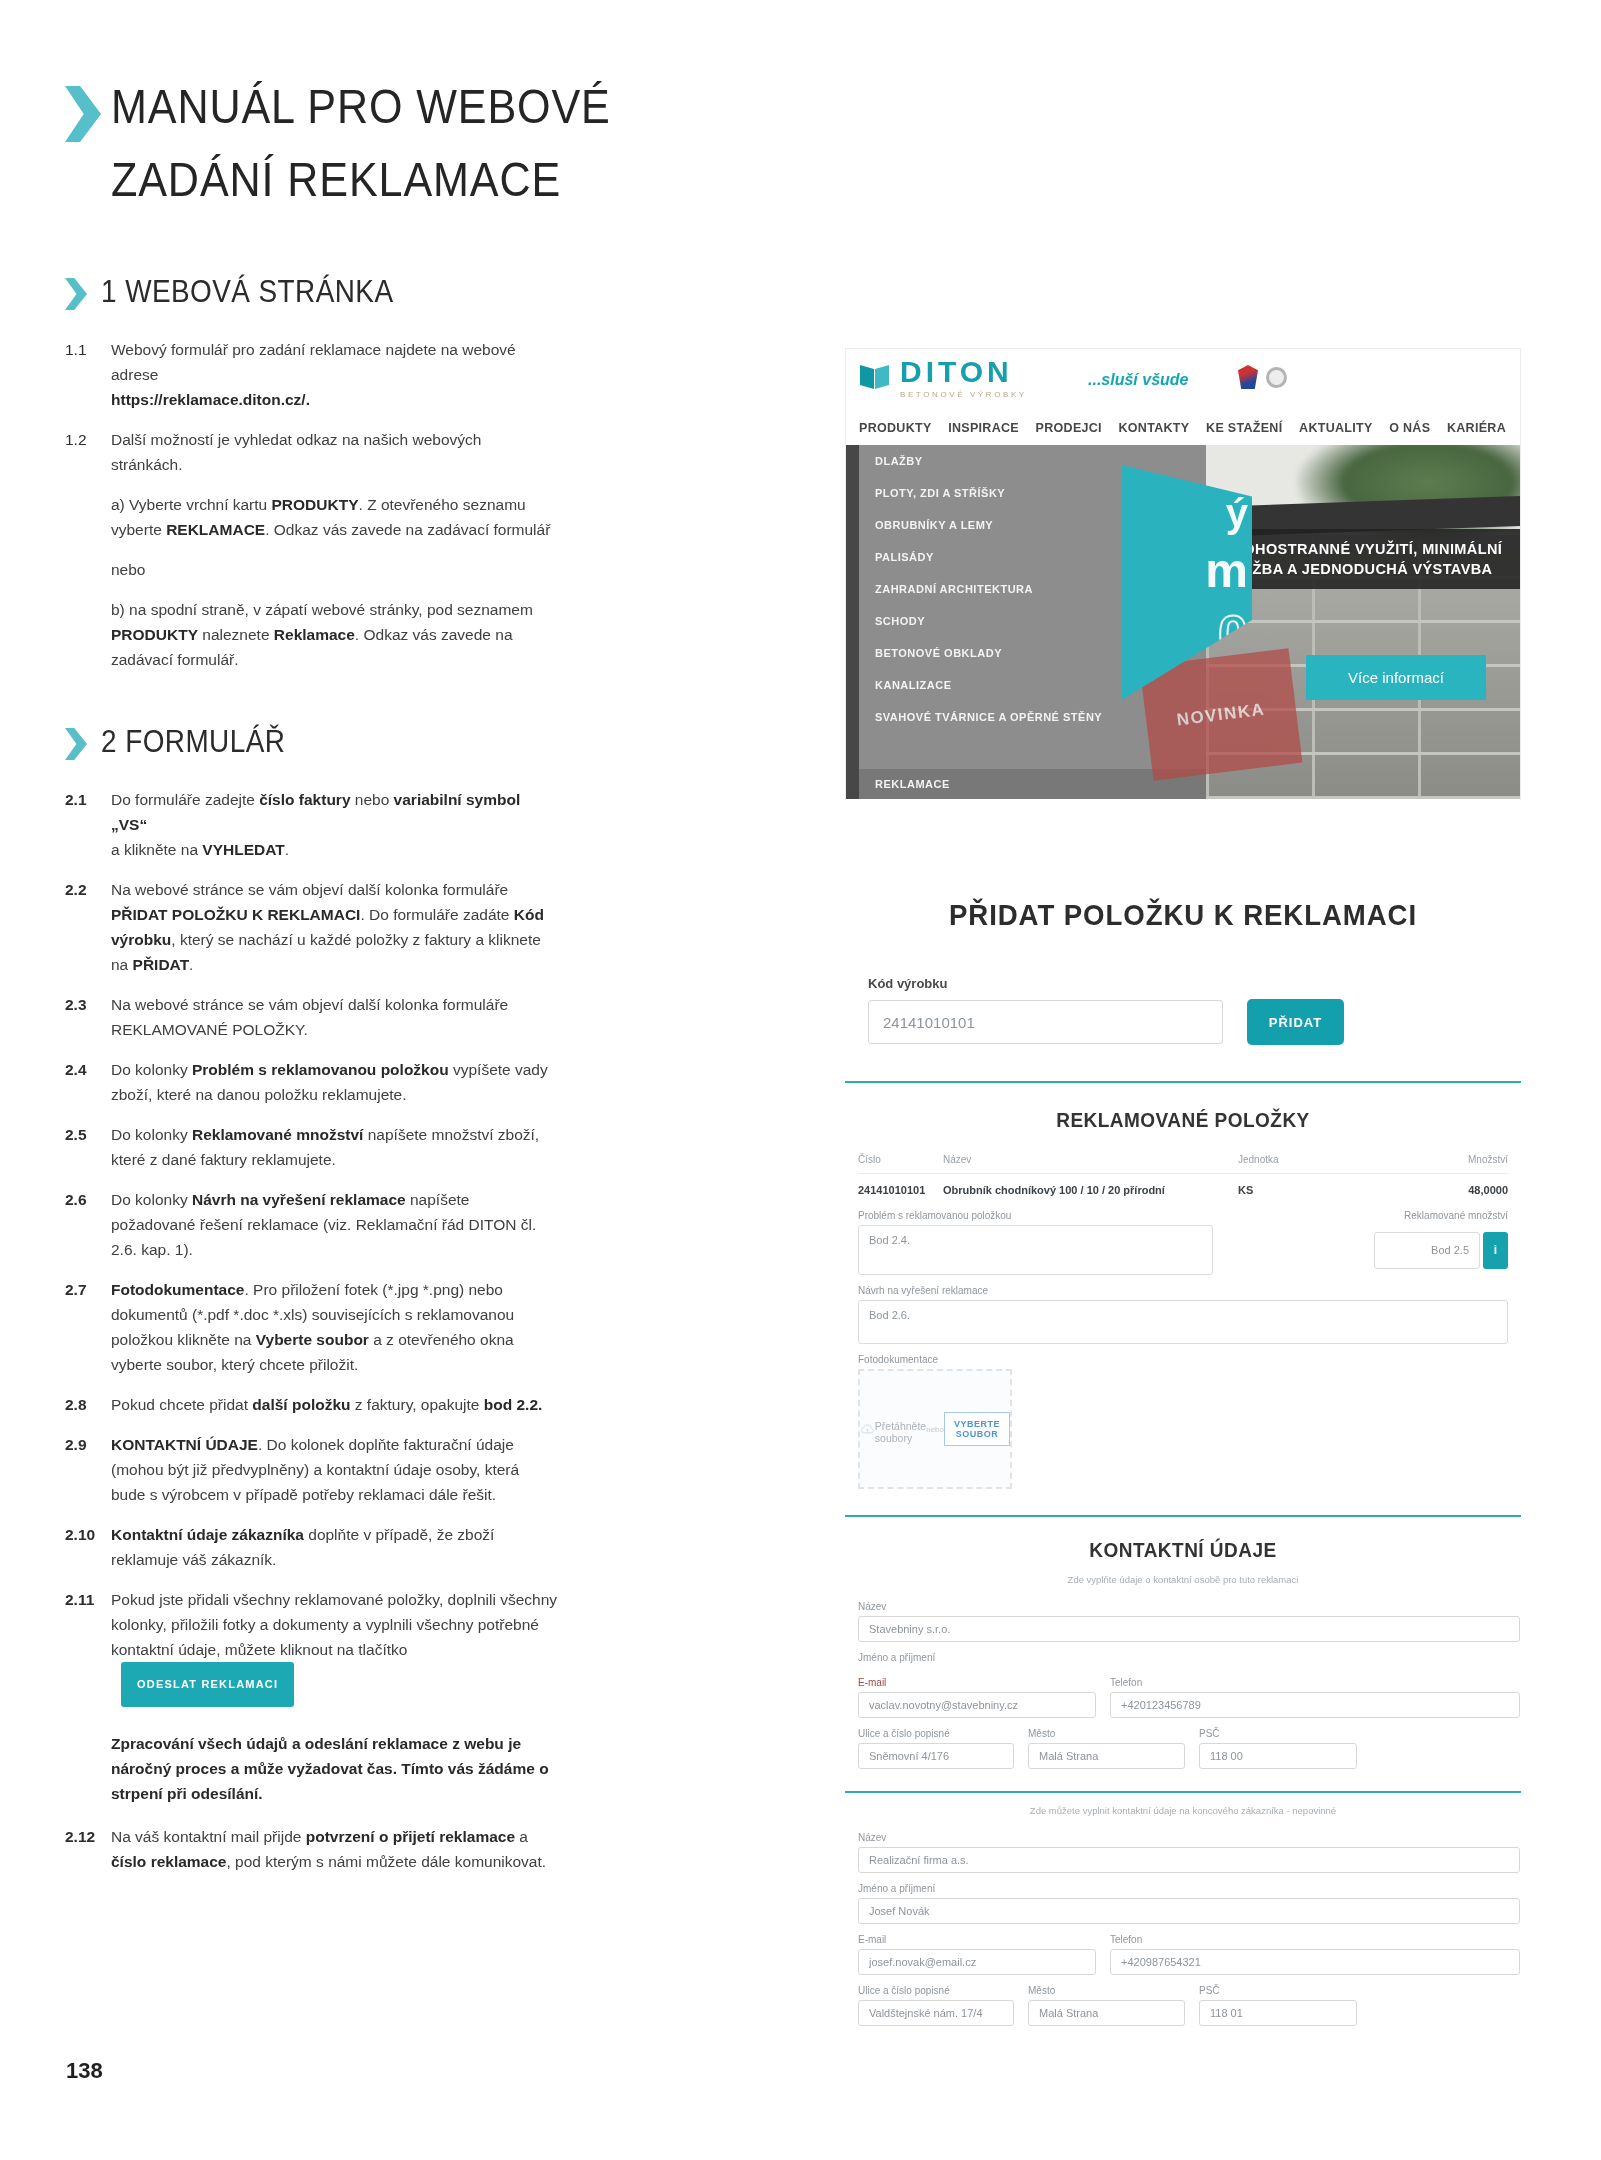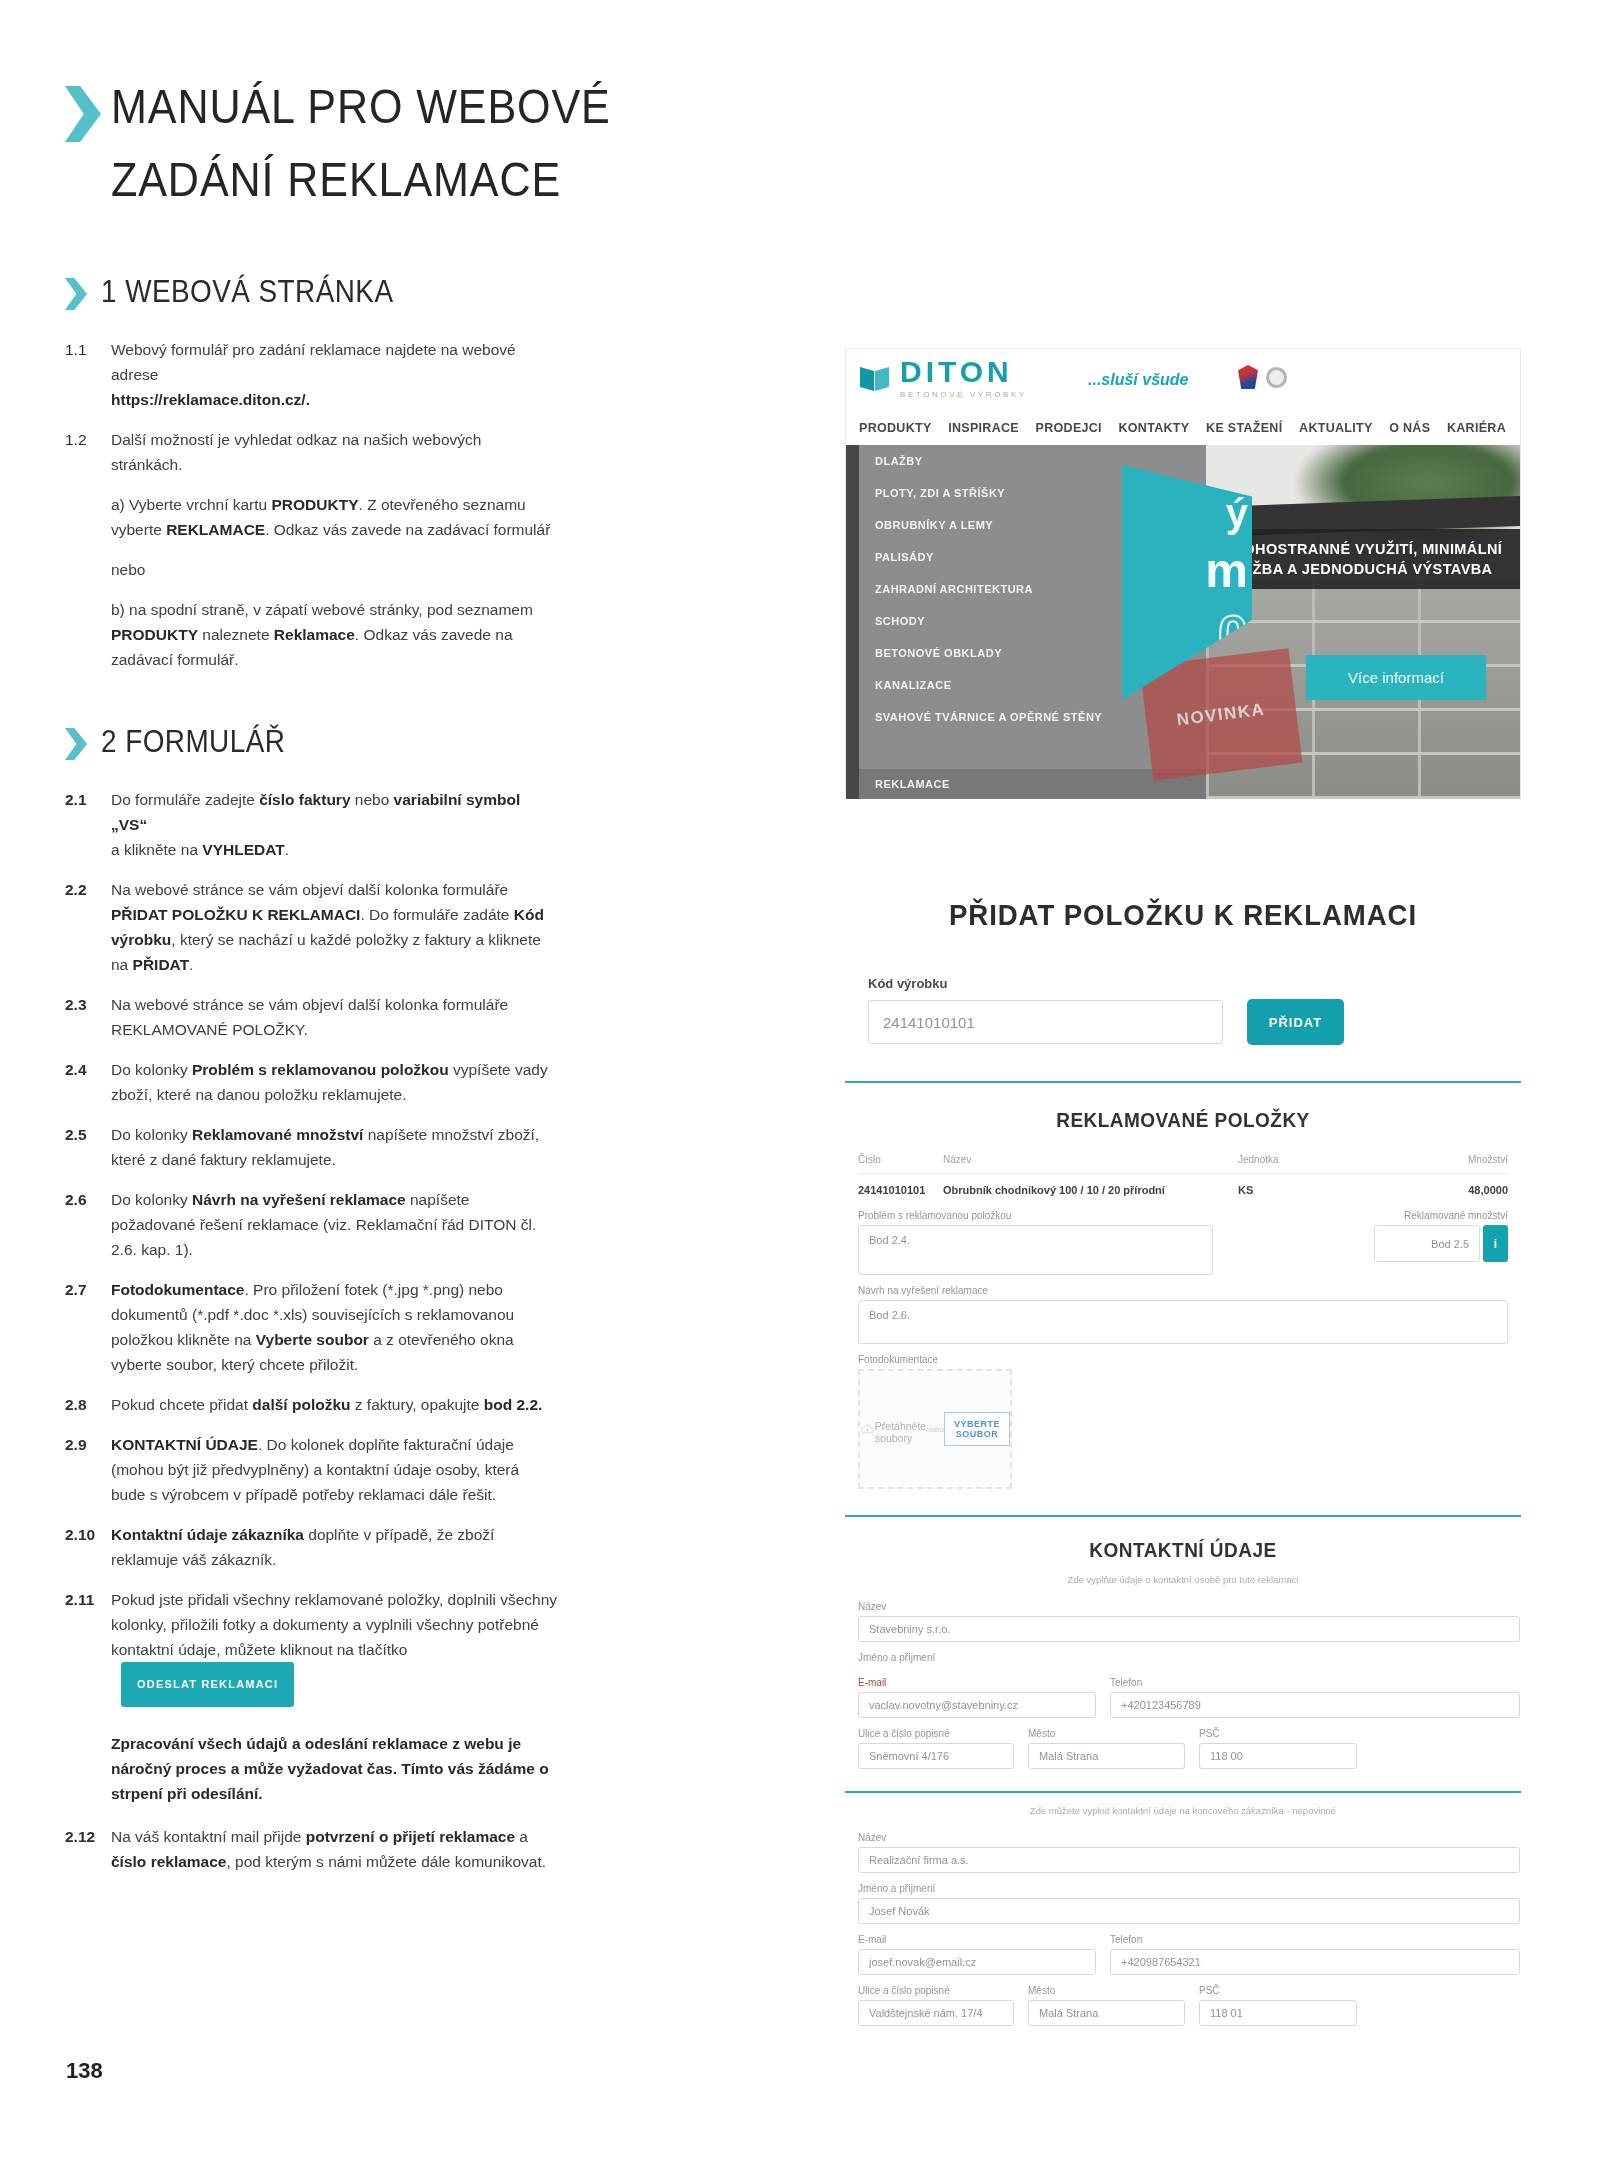--- a/index.html
+++ b/index.html
@@ -26,21 +26,21 @@
   .note .m-body{font-weight:700;color:#292929}
   .inline-btn{display:inline-block;background:#1ca9b4;color:#fff;font-size:11px;font-weight:700;letter-spacing:1.2px;padding:10px 16px;border-radius:3px;margin-left:10px;vertical-align:-8px;cursor:pointer}
   .pageno{position:absolute;left:66px;top:2058px;font-size:22px;font-weight:600;color:#1f1f1f}
 
   
   .right{position:absolute;left:845px;top:348px;width:676px}
 
   
   .site{position:relative;height:452px;border:1px solid #ececec;border-bottom:none}
   .site-header{position:relative;height:62px;background:#fff}
-  .logo{position:absolute;left:12px;top:8px;display:flex;align-items:center}
+  .logo{position:absolute;left:12px;top:8px;display:flex;align-items:flex-start}
   .lm{position:relative;width:34px;height:34px;margin-top:4px}
   .lm1{position:absolute;left:2px;top:6px;width:14px;height:20px;background:#0f97a3;transform:skewY(16deg)}
   .lm2{position:absolute;left:17px;top:6px;width:14px;height:20px;background:#3fb9c3;transform:skewY(-16deg)}
   .logo-txt{margin-left:8px}
   .logo-name{font-size:30px;line-height:30px;font-weight:700;color:#189fad;letter-spacing:4px}
   .logo-sub{font-size:8px;color:#b9a78c;letter-spacing:2.6px;margin-top:3px}
   .tagline{position:absolute;left:242px;top:22px;font-size:16px;font-weight:700;font-style:italic;color:#14a7b2}
   .badges{position:absolute;left:392px;top:16px;display:flex;gap:8px;align-items:center}
   .badge1{display:inline-block;width:20px;height:24px;background:linear-gradient(160deg,#cc3333 35%,#23479a 70%);clip-path:polygon(50% 0,100% 22%,84% 100%,16% 100%,0 22%)}
   .badge2{display:inline-block;width:21px;height:21px;border-radius:50%;border:3px solid #b4b4b4;background:#ededed}
@@ -73,21 +73,21 @@
   .code-label{margin:44px 0 8px 23px;font-size:13px;font-weight:600;color:#4a4a4a}
   .code-row{display:flex;align-items:center;margin-left:23px}
   .code-input{width:355px;height:44px;border:1px solid #d8d8d8;border-radius:3px;padding:0 14px;font-size:15px;color:#8d959c;font-family:inherit}
   .add-btn{margin-left:24px;width:97px;height:46px;background:#13a0ac;color:#fff;border:none;border-radius:5px;font-size:13px;font-weight:700;letter-spacing:1px;cursor:pointer;font-family:inherit}
   .form-add .sep{margin-top:36px}
   .form-items{margin-top:26px}
   .thead{display:flex;font-size:10px;color:#9aa1a8;margin:22px 13px 0;padding-bottom:8px;border-bottom:1px solid #ececec}
   .trow{display:flex;font-size:11px;color:#3c4247;font-weight:600;margin:0 13px;padding:10px 0 6px}
   .c1{width:85px}.c2{flex:1}.c3{width:150px}.c4{width:120px;text-align:right}
   .lbl-row{display:flex;justify-content:space-between;margin:8px 13px 4px;font-size:10px;color:#8f979e}
-  .ctl-row{display:flex;align-items:flex-start;margin:0 13px}
+  .ctl-row{display:flex;align-items:center;margin:0 13px}
   .ta{border:1px solid #dcdcdc;border-radius:3px;resize:none;padding:8px 10px;font-family:inherit;font-size:11px;color:#8d959c}
   .prob-ta{width:355px;height:50px}
   .qty-wrap{margin-left:auto;display:flex;align-items:stretch}
   .qty-input{width:106px;height:37px;border:1px solid #dcdcdc;border-radius:3px;padding:0 10px;font-size:11px;color:#8d959c;text-align:right;font-family:inherit}
   .qty-btn{width:25px;height:37px;margin-left:3px;background:#15a2ae;color:#fff;border:none;border-radius:3px;font-size:12px;font-weight:700;cursor:pointer;font-family:inherit}
   .sm-label{font-size:10px;color:#8f979e;margin:10px 13px 4px}
   .res-ta{display:block;width:650px;height:44px;margin:0 13px}
   .upload{margin:4px 0 0 13px;width:154px;height:120px;border:2px dashed #e0e4e7;background:#fbfcfd;display:flex;flex-direction:row;align-items:center;justify-content:center;cursor:pointer}
   .up-drag{font-size:10.5px;color:#aab2ba;margin-top:5px}
   .up-or{font-size:8px;color:#c3c9cf;margin:4px 0}

